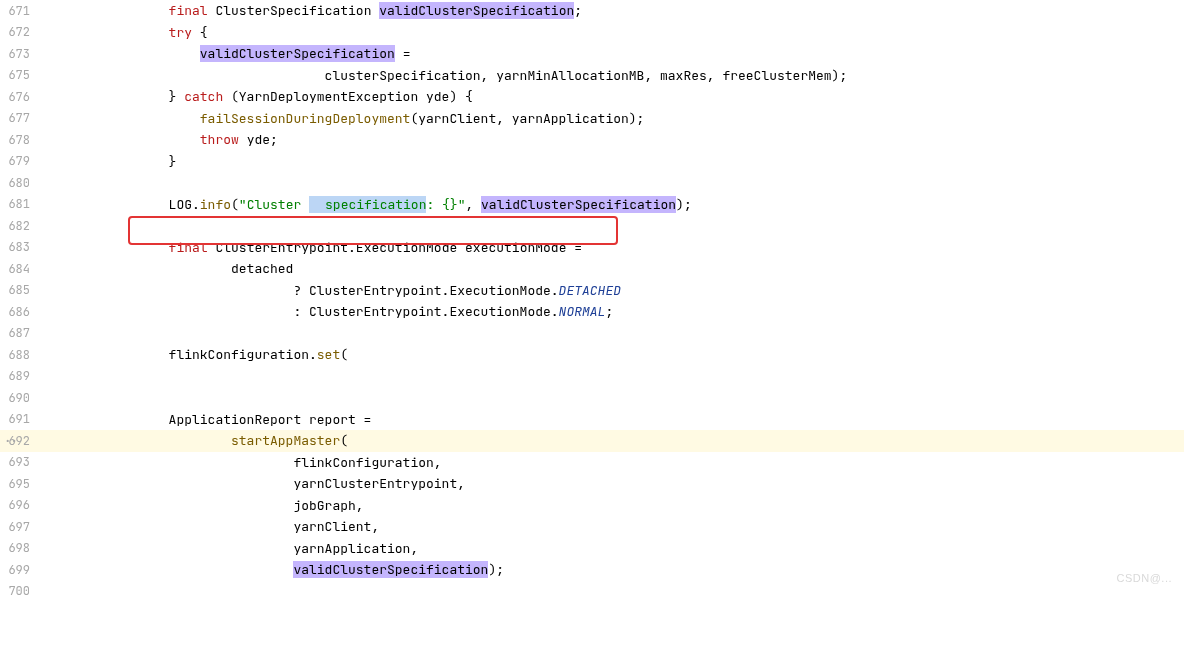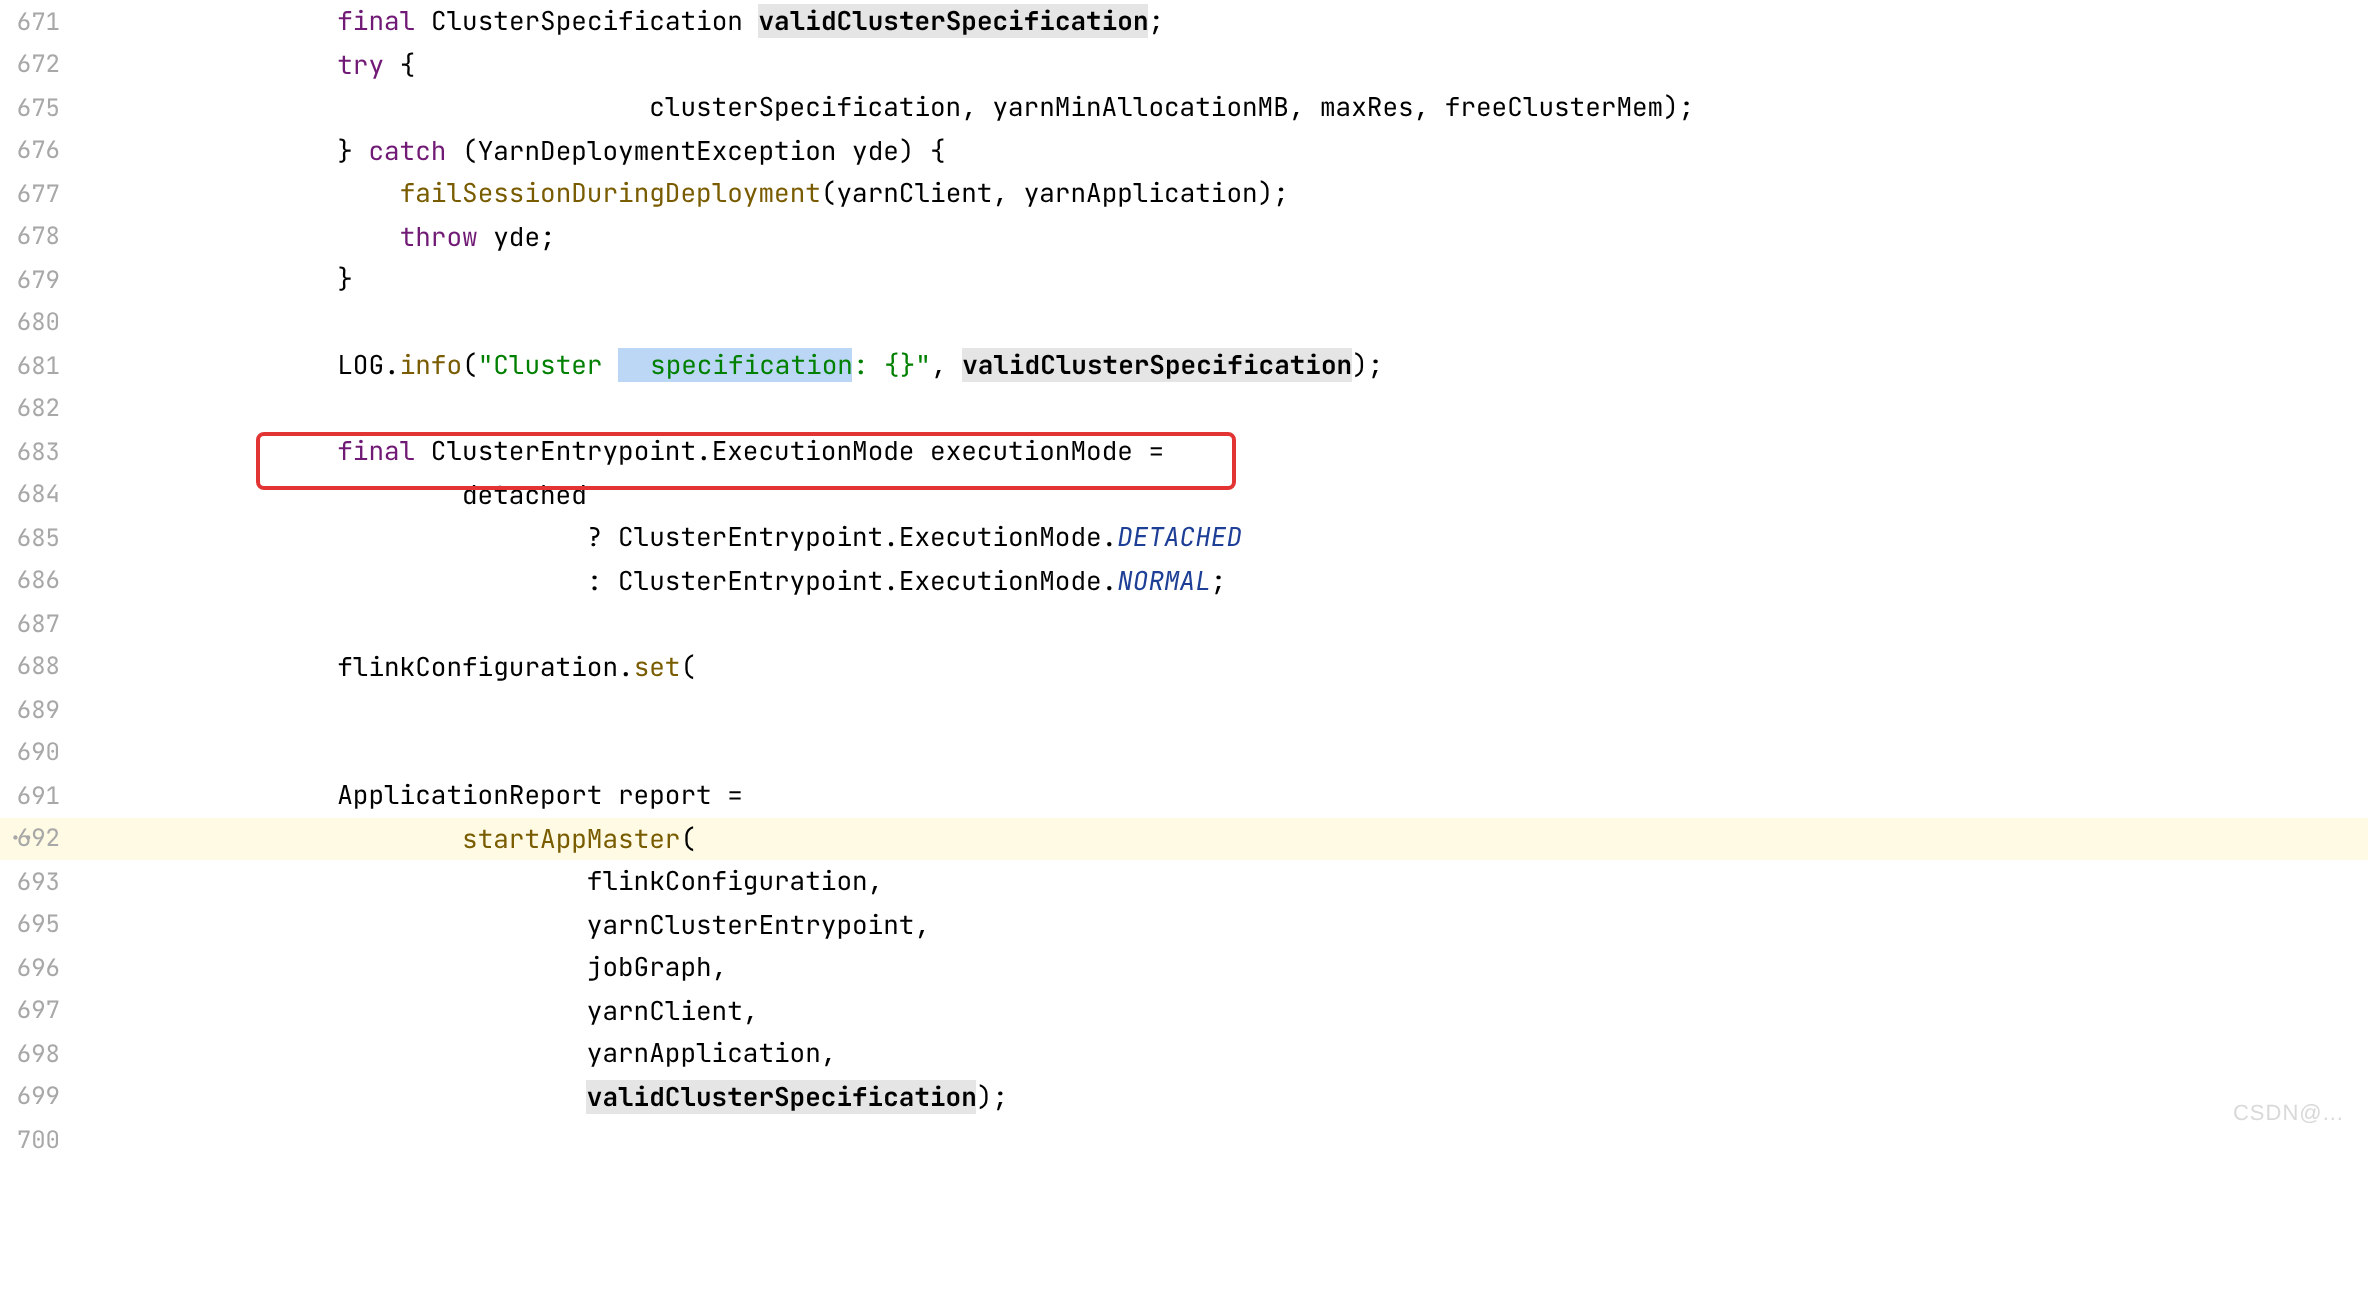--- a/index.html
+++ b/index.html
@@ -39,25 +39,25 @@
     letter-spacing: 1px;
   }
   .code {
     white-space: pre;
     padding-left: 25px;
     flex: 1;
   }
   .line.hl {
     background: #fffae3;
   }
-  .kw { color: #701a75; }          
+  .kw { color: #b91c1c; }          
   .fn { color: #7a5c00; }          
   .str { color: #008000; }         
   .const { color: #1e3f96; font-style: italic; } 
-  .id-hl { background: #e5e5e5; font-weight: bold; }  
+  .id-hl { background: #c4b5fd; }  
   .sel { background: #bcd6f5; padding-left: 16px; }    
   .redbox {
     position: absolute;
     border: 2px solid #e33434;
     border-radius: 4px;
     pointer-events: none;
   }
   .watermark {
     position: absolute;
     right: 12px;
@@ -76,20 +76,24 @@
   <div class="line">
     <div class="gutter">671</div>
     <div class="code"><span>            </span><span class="kw">final</span><span> </span><span>ClusterSpecification </span><span class="id-hl">validClusterSpecification</span><span>;</span></div>
   </div>
 
   <div class="line">
     <div class="gutter">672</div>
     <div class="code"><span>            </span><span class="kw">try</span><span> {</span></div>
   </div>
 
+  <div class="line">
+    <div class="gutter">673</div>
+    <div class="code"><span>                </span><span class="id-hl">validClusterSpecification</span><span> =</span></div>
+  </div>
 
 
   <div class="line">
     <div class="gutter">675</div>
     <div class="code">                                clusterSpecification, yarnMinAllocationMB, maxRes, freeClusterMem);</div>
   </div>
 
   <div class="line">
     <div class="gutter">676</div>
     <div class="code"><span>            } </span><span class="kw">catch</span><span> (YarnDeploymentException yde) {</span></div>

